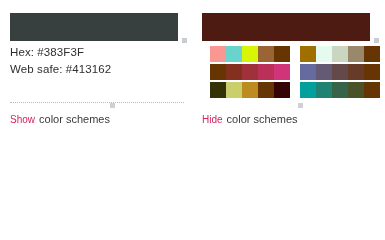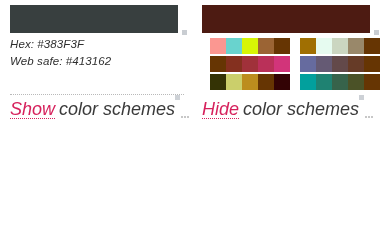--- a/index.html
+++ b/index.html
@@ -15,24 +15,23 @@
   }
   .app {
     position: relative;
     width: 385px;
     height: 124px;
     overflow: hidden;
     background: #ffffff;
   }
   .panel {
     position: absolute;
-    top: 0;
+    top: 8px;
     width: 192px;
     height: 124px;
-    font-style: italic;
   }
   .panel-left  { left: 0; }
   .panel-right { left: 192px; text-align: right; }
 
   
   .preview-wrap {
     position: absolute;
     left: 10px;
     top: 5px;
     width: 168px;
@@ -101,29 +100,29 @@
   
   .toggle-row {
     position: absolute;
     left: 10px;
     top: 101px;
     display: flex;
     align-items: baseline;
     white-space: nowrap;
   }
   .toggle-link {
-    font-size: 18px;
+    font-size: 10px;
     line-height: 16px;
     color: #d6215c;
     border-bottom: 1px dotted #d6215c;
     cursor: pointer;
     padding-bottom: 1px;
   }
   .toggle-rest {
-    font-size: 18px;
+    font-size: 11px;
     line-height: 16px;
     color: #3a3a3a;
     margin-left: 4px;
   }
   .toggle-dots {
     margin-left: 6px;
     align-self: center;
     display: inline-flex;
     gap: 1px;
     opacity: 0.55;

